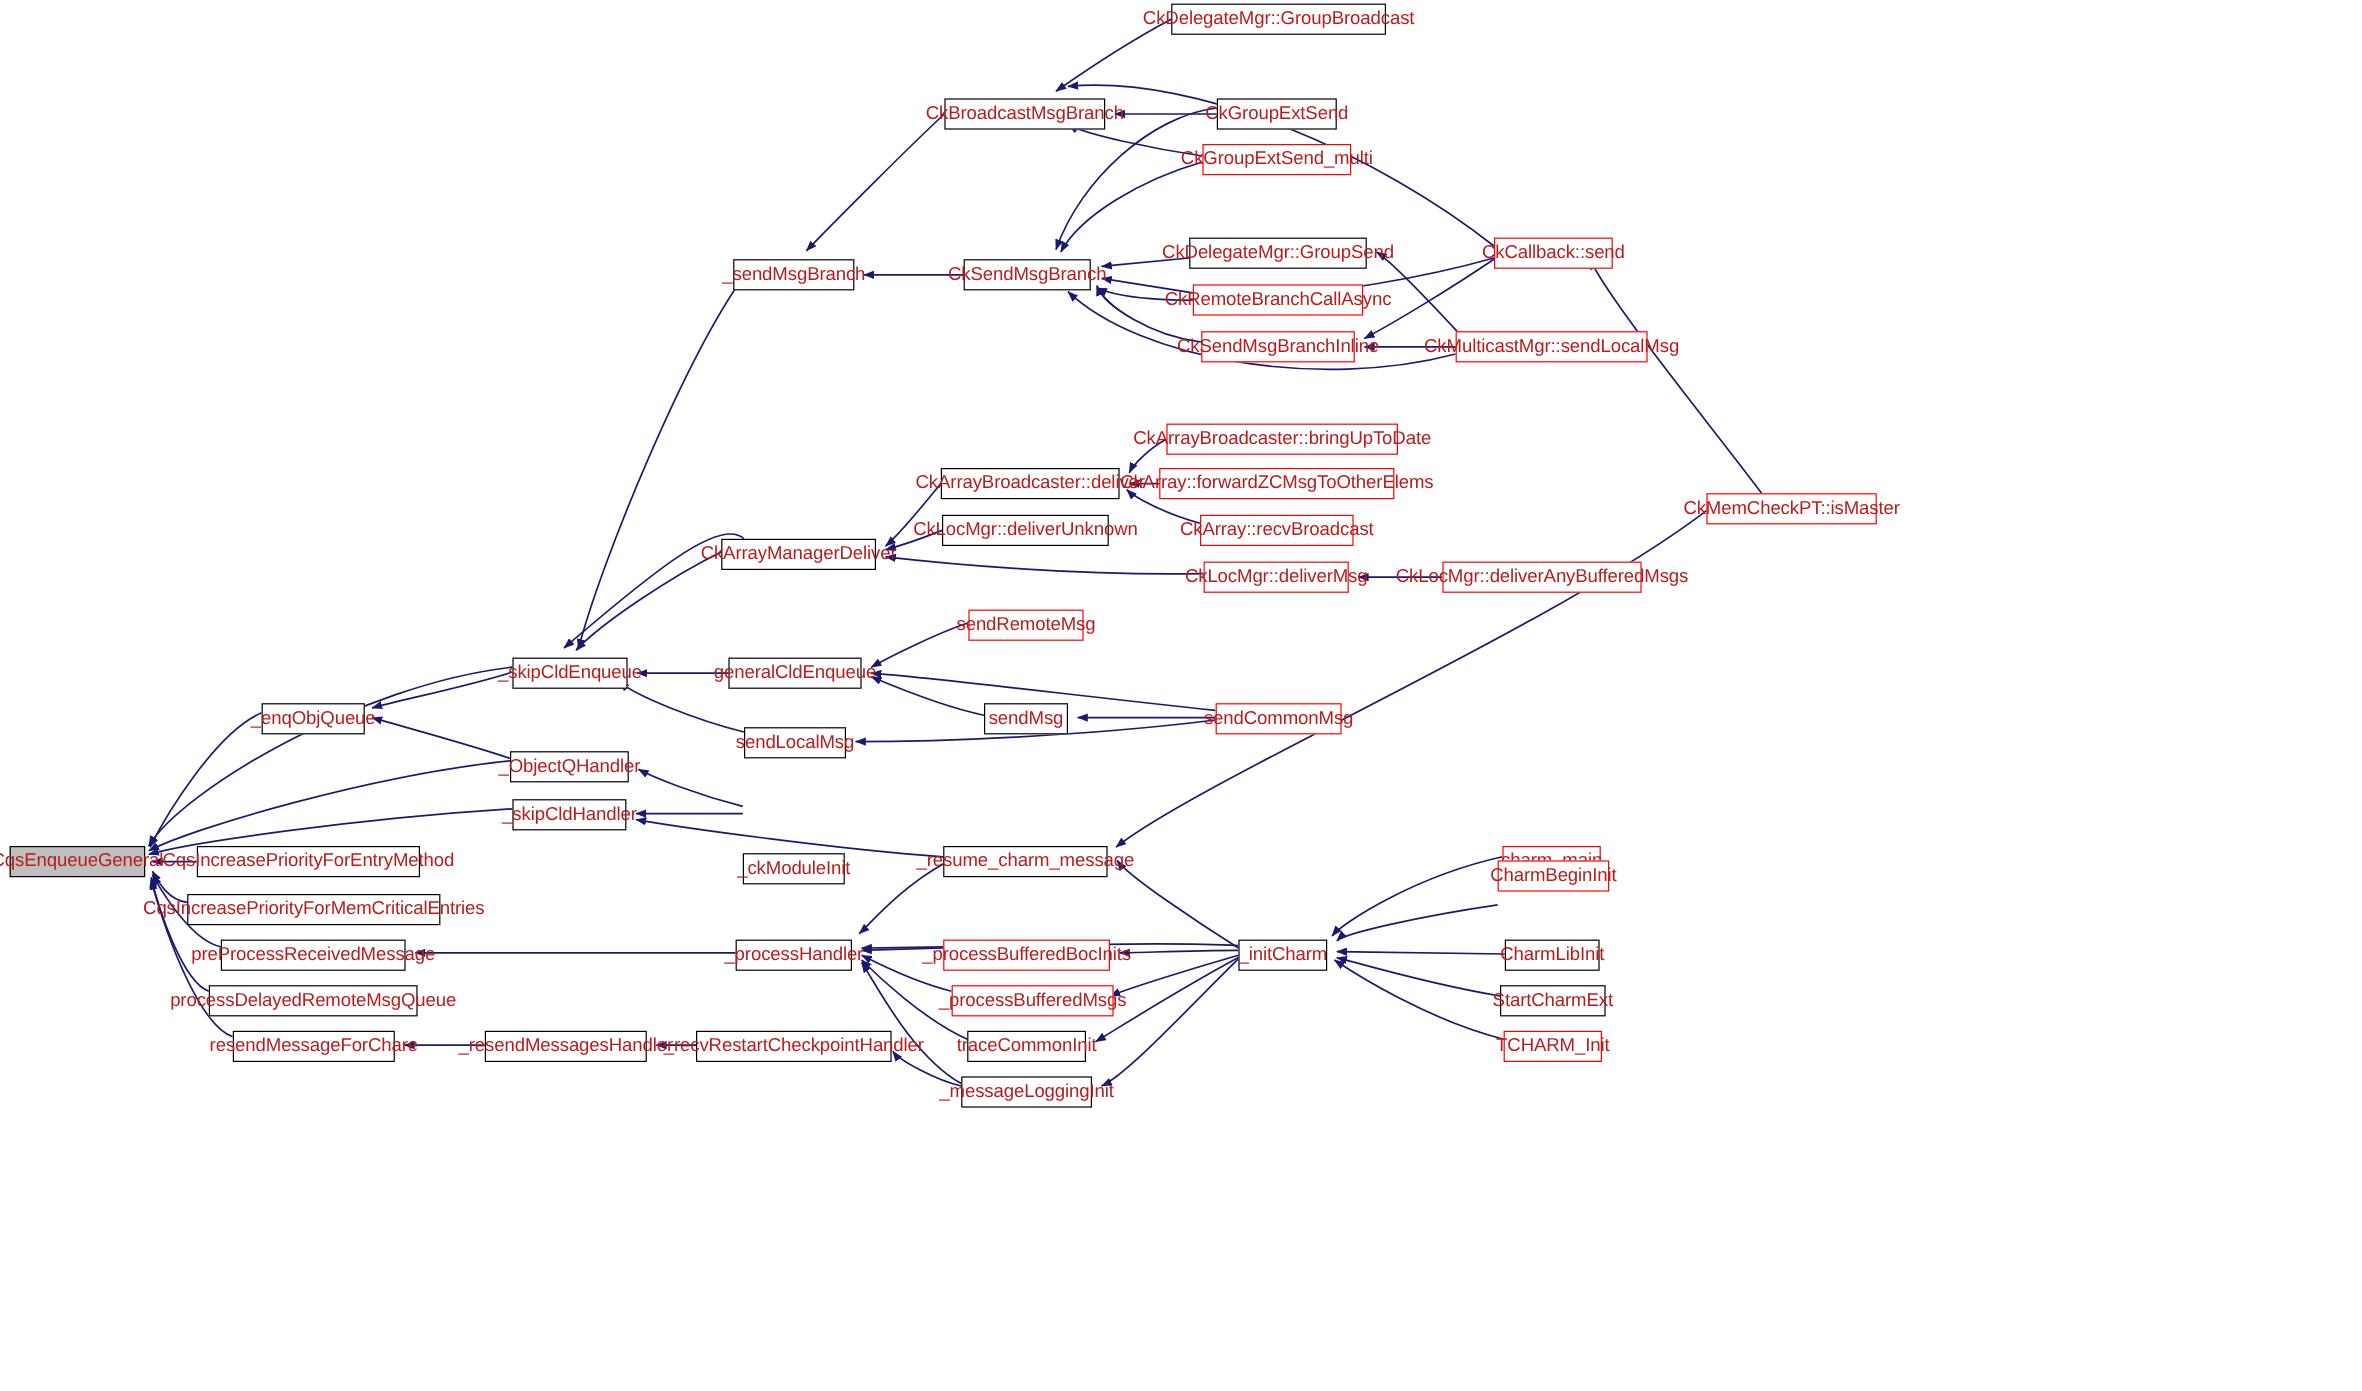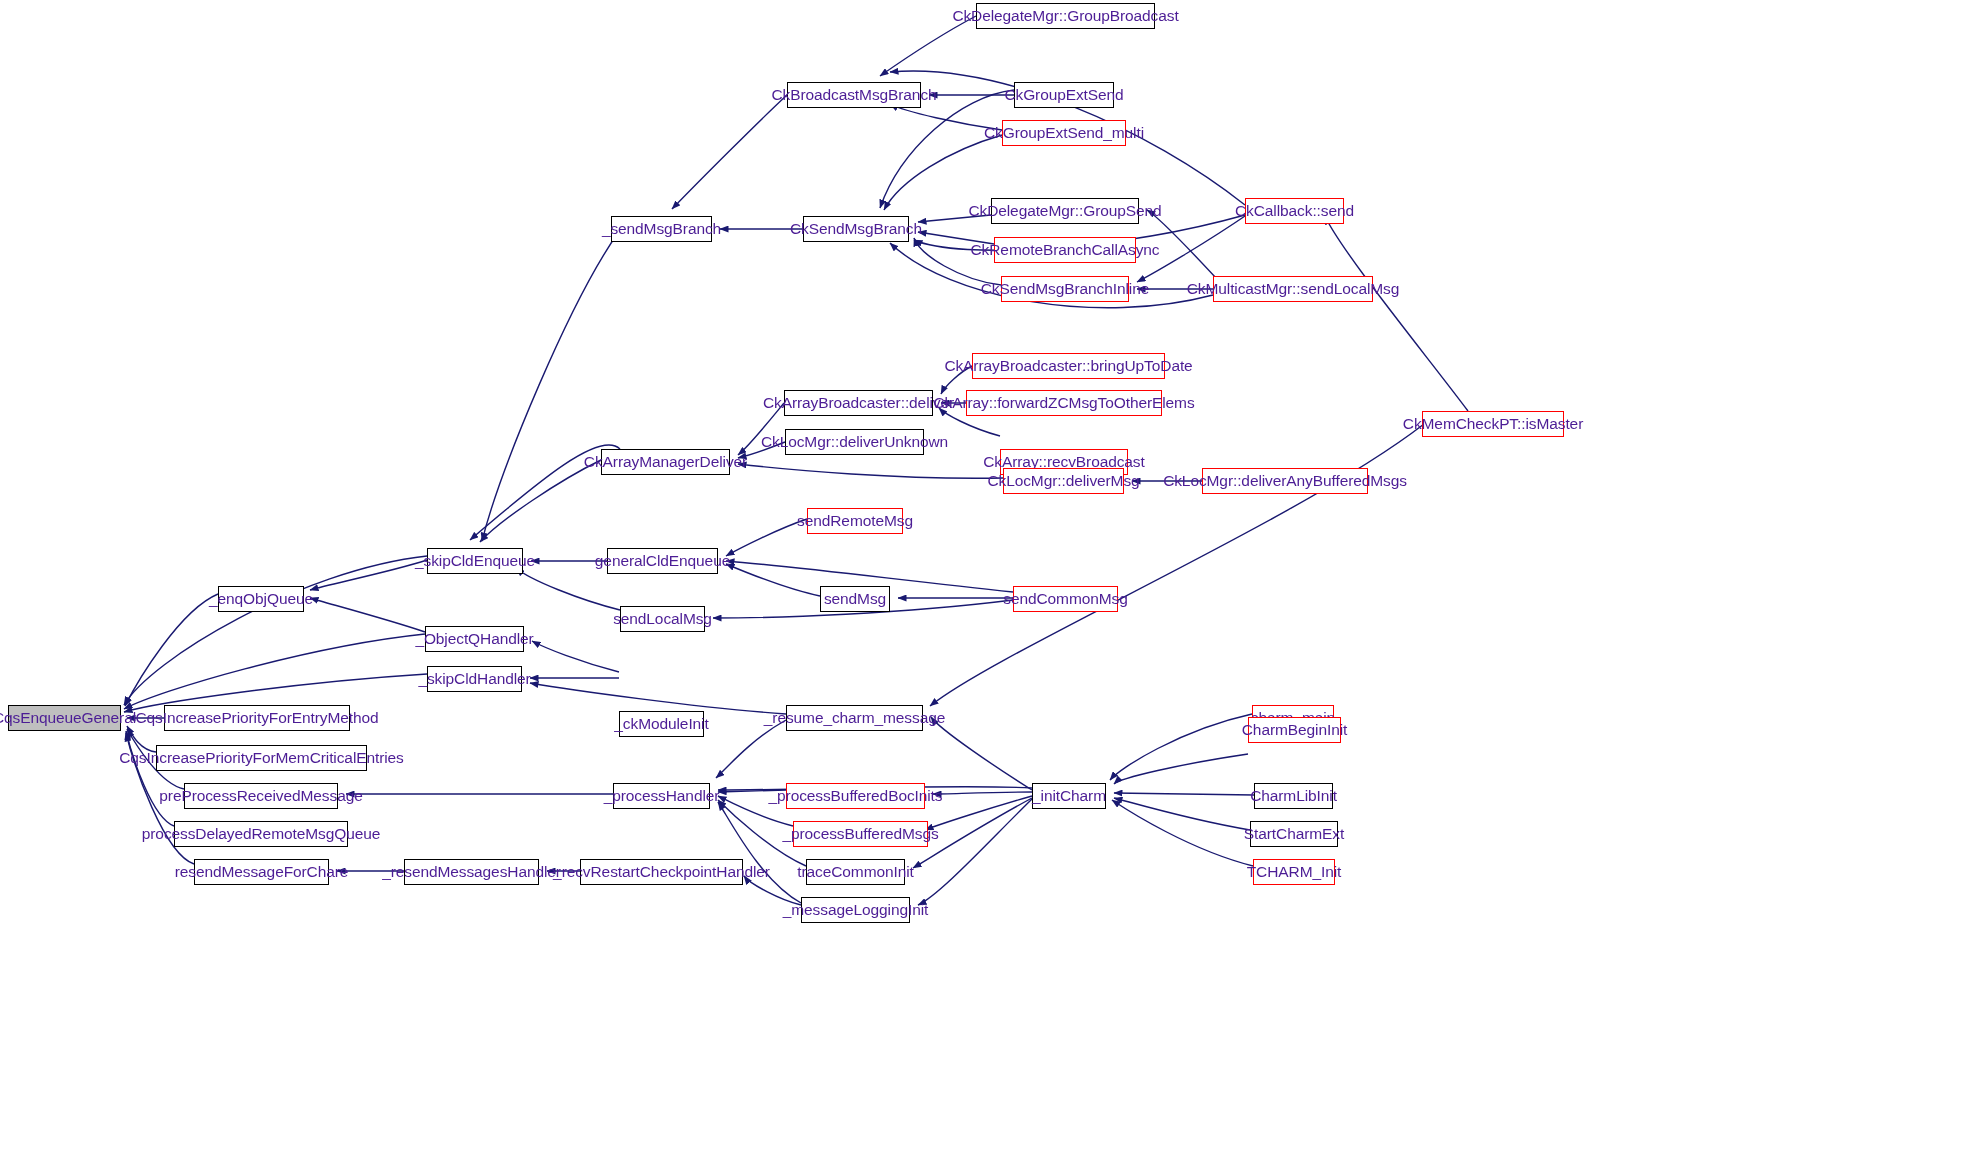--- a/index.html
+++ b/index.html
@@ -25,21 +25,21 @@
     pointer-events: none;
   }
   .node {
     position: absolute;
     box-sizing: border-box;
     display: flex;
     align-items: center;
     justify-content: center;
     background: #ffffff;
     border: 1px solid #000000;
-    color: #4c1d95;
+    color: #b91c1c;
     font-size: 15.5px;
     line-height: 1;
     white-space: nowrap;
     padding: 12px 7px;
     height: 26px;
     z-index: 5;
     letter-spacing: -0.1px;
   }
   .node.red {
     border-color: #ff0000;
@@ -246,21 +246,21 @@
       </div>
       <div class="node red" style="left: 1422px; top: 411px; width: 142px;">
         <span>CkMemCheckPT::isMaster</span>
       </div>
       <div class="node red" style="left: 972px; top: 353px; width: 193px;">
         <span>CkArrayBroadcaster::bringUpToDate</span>
       </div>
       <div class="node red" style="left: 966px; top: 390px; width: 196px;">
         <span>CkArray::forwardZCMsgToOtherElems</span>
       </div>
-      <div class="node red" style="left: 1000px; top: 429px; width: 128px; margin-top: 20px;">
+      <div class="node red" style="left: 1000px; top: 429px; width: 128px;">
         <span>CkArray::recvBroadcast</span>
       </div>
       <div class="node red" style="left: 1003px; top: 468px; width: 121px;">
         <span>CkLocMgr::deliverMsg</span>
       </div>
       <div class="node red" style="left: 1202px; top: 468px; width: 166px;">
         <span>CkLocMgr::deliverAnyBufferedMsgs</span>
       </div>
       <div class="node red" style="left: 807px; top: 508px; width: 96px;">
         <span>sendRemoteMsg</span>

